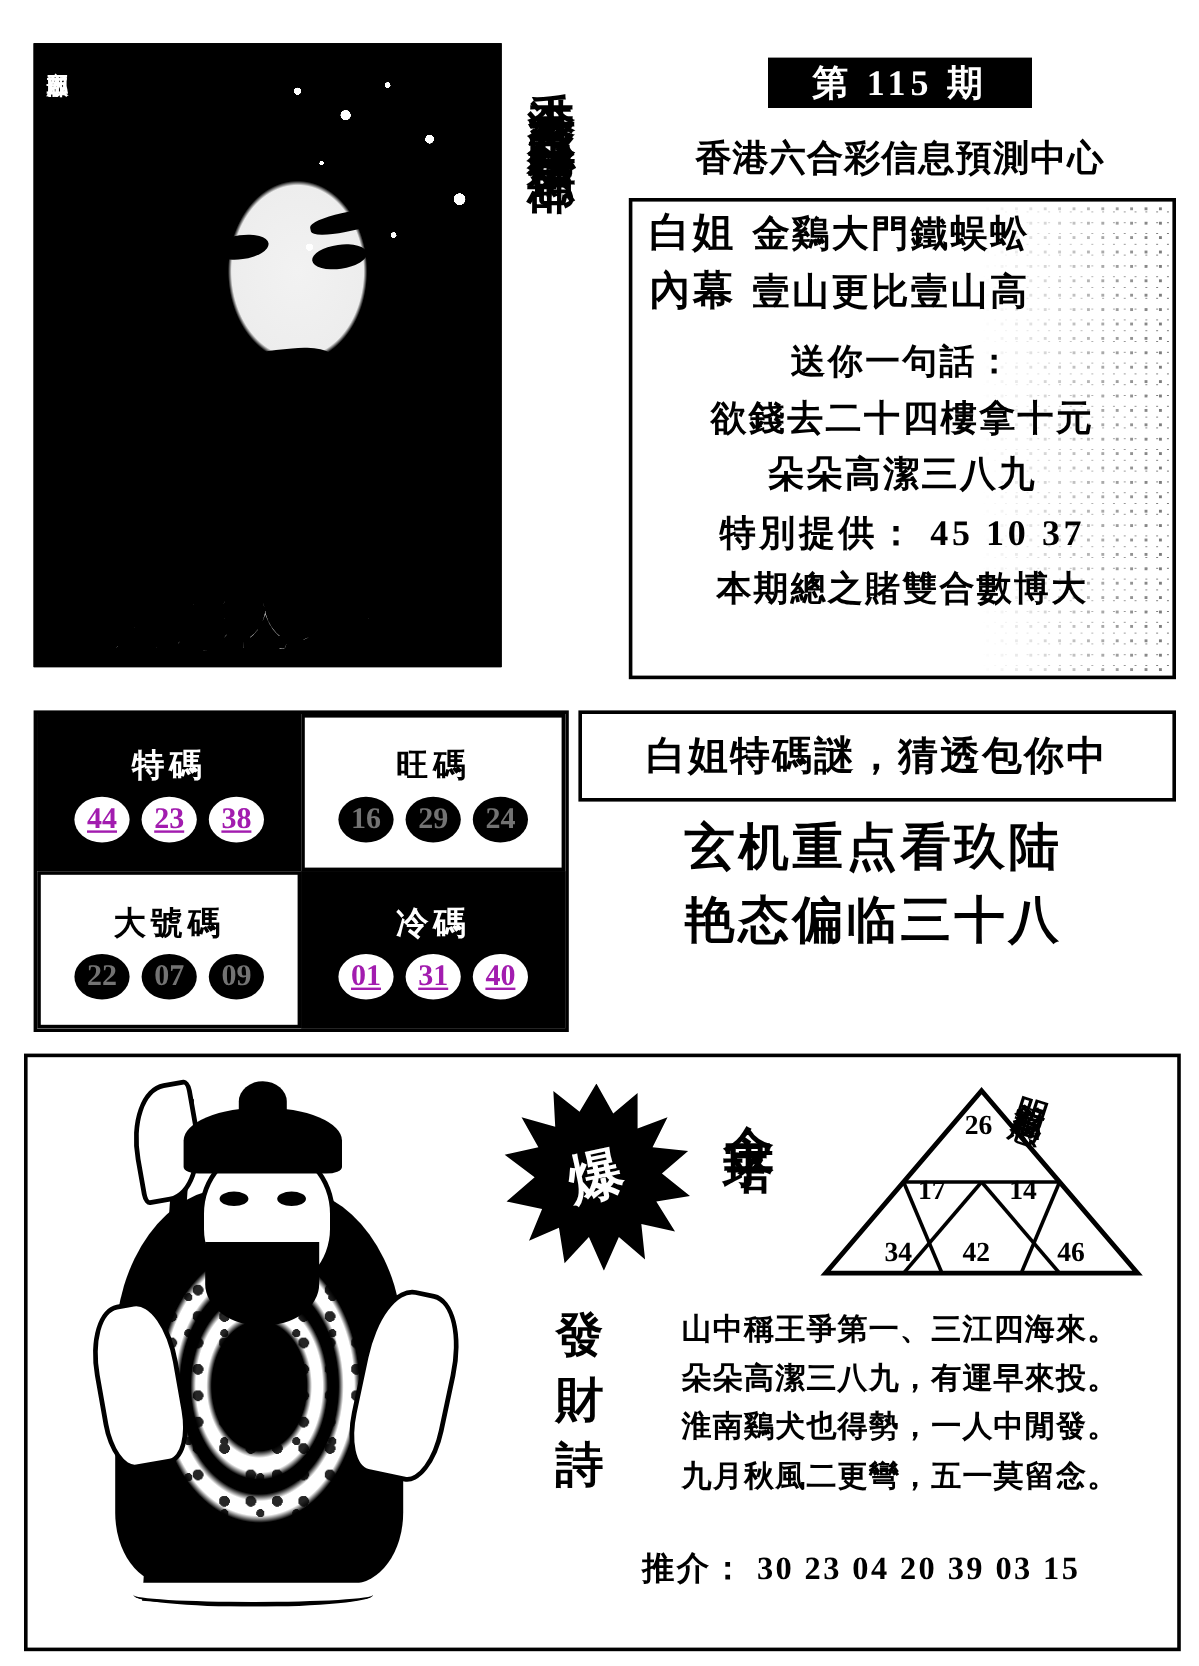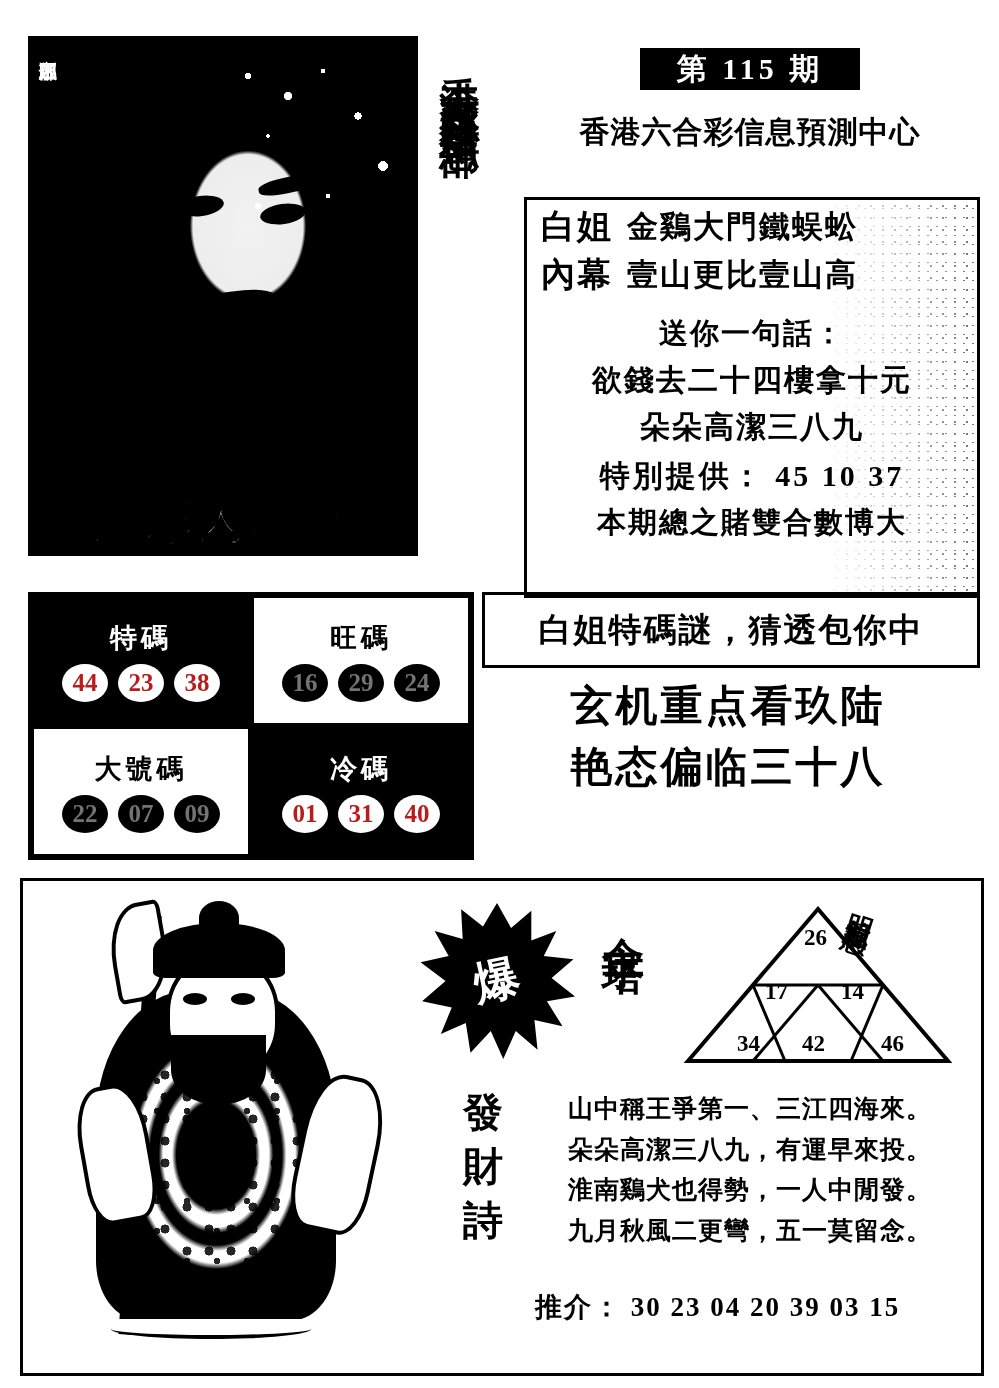--- a/index.html
+++ b/index.html
@@ -155,21 +155,20 @@
   }
 
   
   .pred-box {
     position: absolute;
     left: 524px; top: 165px;
     width: 450px; height: 395px;
     border: 3px solid #000;
     background: #fff;
     overflow: hidden;
-    margin-top: 32px;
   }
   .pred-shade {
     position: absolute;
     right: 0; top: 0;
     width: 160px; height: 395px;
     background:
       radial-gradient(circle 2px at 6px 6px, #000 60%, transparent 62%) 0 0/12px 12px,
       radial-gradient(circle 1.5px at 3px 9px, #000 60%, transparent 62%) 0 0/9px 9px;
     opacity: .55;
     -webkit-mask-image: linear-gradient(to left, #000 0%, rgba(0,0,0,0.25) 70%, transparent 100%);
@@ -254,21 +253,21 @@
   .ball {
     width: 46px; height: 38px;
     border-radius: 50%;
     display: flex;
     align-items: center;
     justify-content: center;
     font-size: 25px;
     font-weight: bold;
     font-family: "Liberation Serif", serif;
   }
-  .cell.dark .ball { background: #fff; color: #b91c1c; }
+  .cell.dark .ball { background: #fff; color: #a21caf; text-decoration: underline; }
   .cell.light .ball { background: #000; color: #737373; }
 
   .riddle-box {
     position: absolute;
     left: 482px; top: 12px;
     width: 492px; height: 70px;
     border: 3px solid #000;
     display: flex;
     align-items: center;
     justify-content: center;

